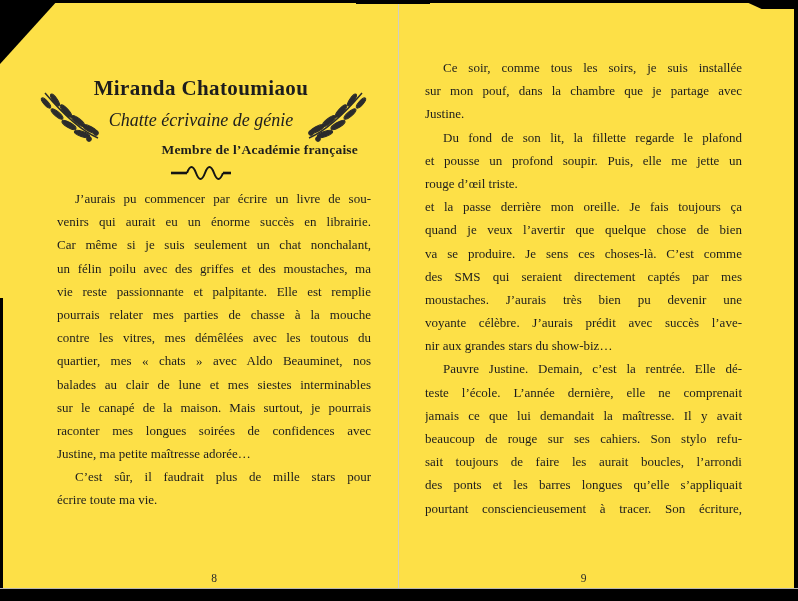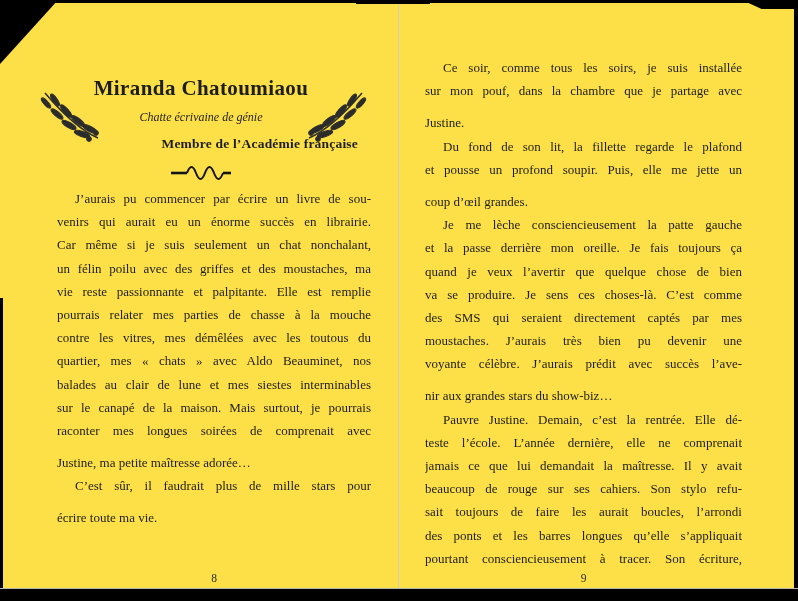--- a/index.html
+++ b/index.html
@@ -21,35 +21,35 @@
   .edge-left { position:absolute; top:298px; bottom:0; left:0; width:3px; background:#000; }
   .gutter { position:absolute; top:3px; bottom:12px; left:398px; width:1px; background:#cfccc6; }
   .gutter-top-mark { position:absolute; top:0; left:356px; width:74px; height:4px; background:#000; }
 
   .page { position:absolute; top:0; height:100%; }
   .page-left  { left:57px;  width:314px; }
   .page-right { left:425px; width:317px; }
 
   .chapter-header { position:absolute; top:76px; left:-13px; width:314px; text-align:center; }
   .author-title { margin:0; font-size:21px; font-weight:700; letter-spacing:0.4px; }
-  .author-subtitle { margin-top:9px; font-style:italic; font-size:12px; }
+  .author-subtitle { margin-top:9px; font-style:italic; font-size:18px; }
   .author-affiliation { margin-top:11px; font-size:13.5px; font-weight:700; letter-spacing:0.2px;text-align:right; }
 
   .branch { position:absolute; top:86px; width:64px; height:58px; }
   .branch-left  { left:-19px; transform:scaleX(-1); }
   .branch-right { left:248px; }
 
   .divider { position:absolute; top:164px; left:-13px; width:314px; text-align:center; }
 
   .page-body { position:absolute; left:0; right:0; font-size:13px; line-height:23.2px; }
   .page-body-left  { top:187px; }
   .page-body-right { top:56px; }
   .line { height:23.2px; overflow:hidden; text-align:justify; text-align-last:justify; hyphens:none; }
   .line.first { text-indent:18px; }
-  .line.end { text-align-last:left;margin-top:9px; }
+  .line.end { text-align-last:left; }
 
   .page-number { position:absolute; bottom:17px; left:0; width:100%; text-align:center;
                  font-size:11.5px; color:#2a2a2a; }
 </style>
 </head>
 <body>
 
 <div class="book">
 
   <div class="edge-top"></div>
@@ -117,38 +117,37 @@
         <div class="line first">J’aurais pu commencer par écrire un livre de sou-</div>
         <div class="line">venirs qui aurait eu un énorme succès en librairie.</div>
         <div class="line">Car même si je suis seulement un chat nonchalant,</div>
         <div class="line">un félin poilu avec des griffes et des moustaches, ma</div>
         <div class="line">vie reste passionnante et palpitante. Elle est remplie</div>
         <div class="line">pourrais relater mes parties de chasse à la mouche</div>
         <div class="line">contre les vitres, mes démêlées avec les toutous du</div>
         <div class="line">quartier, mes « chats » avec Aldo Beauminet, nos</div>
         <div class="line">balades au clair de lune et mes siestes interminables</div>
         <div class="line">sur le canapé de la maison. Mais surtout, je pourrais</div>
-        <div class="line">raconter mes longues soirées de comprenait avec</div>
+        <div class="line">raconter mes longues soirées de confidences avec</div>
         <div class="line end">Justine, ma petite maîtresse adorée…</div>
         <div class="line first">C’est sûr, il faudrait plus de mille stars pour</div>
         <div class="line end">écrire toute ma vie.</div>
       </div>
 
     <div class="page-number">8</div>
   </div>
 
   <div class="page page-right">
     <div class="page-body page-body-right">
         <div class="line first">Ce soir, comme tous les soirs, je suis installée</div>
         <div class="line">sur mon pouf, dans la chambre que je partage avec</div>
         <div class="line end">Justine.</div>
         <div class="line first">Du fond de son lit, la fillette regarde le plafond</div>
         <div class="line">et pousse un profond soupir. Puis, elle me jette un</div>
-        <div class="line end">coup d’œil grandes.</div>
-        <div class="line first">Je me lèche consciencieusement la patte gauche</div>
+        <div class="line end">rouge d’œil triste.</div>
         <div class="line">et la passe derrière mon oreille. Je fais toujours ça</div>
         <div class="line">quand je veux l’avertir que quelque chose de bien</div>
         <div class="line">va se produire. Je sens ces choses-là. C’est comme</div>
         <div class="line">des SMS qui seraient directement captés par mes</div>
         <div class="line">moustaches. J’aurais très bien pu devenir une</div>
         <div class="line">voyante célèbre. J’aurais prédit avec succès l’ave-</div>
         <div class="line end">nir aux grandes stars du show-biz…</div>
         <div class="line first">Pauvre Justine. Demain, c’est la rentrée. Elle dé-</div>
         <div class="line">teste l’école. L’année dernière, elle ne comprenait</div>
         <div class="line">jamais ce que lui demandait la maîtresse. Il y avait</div>

